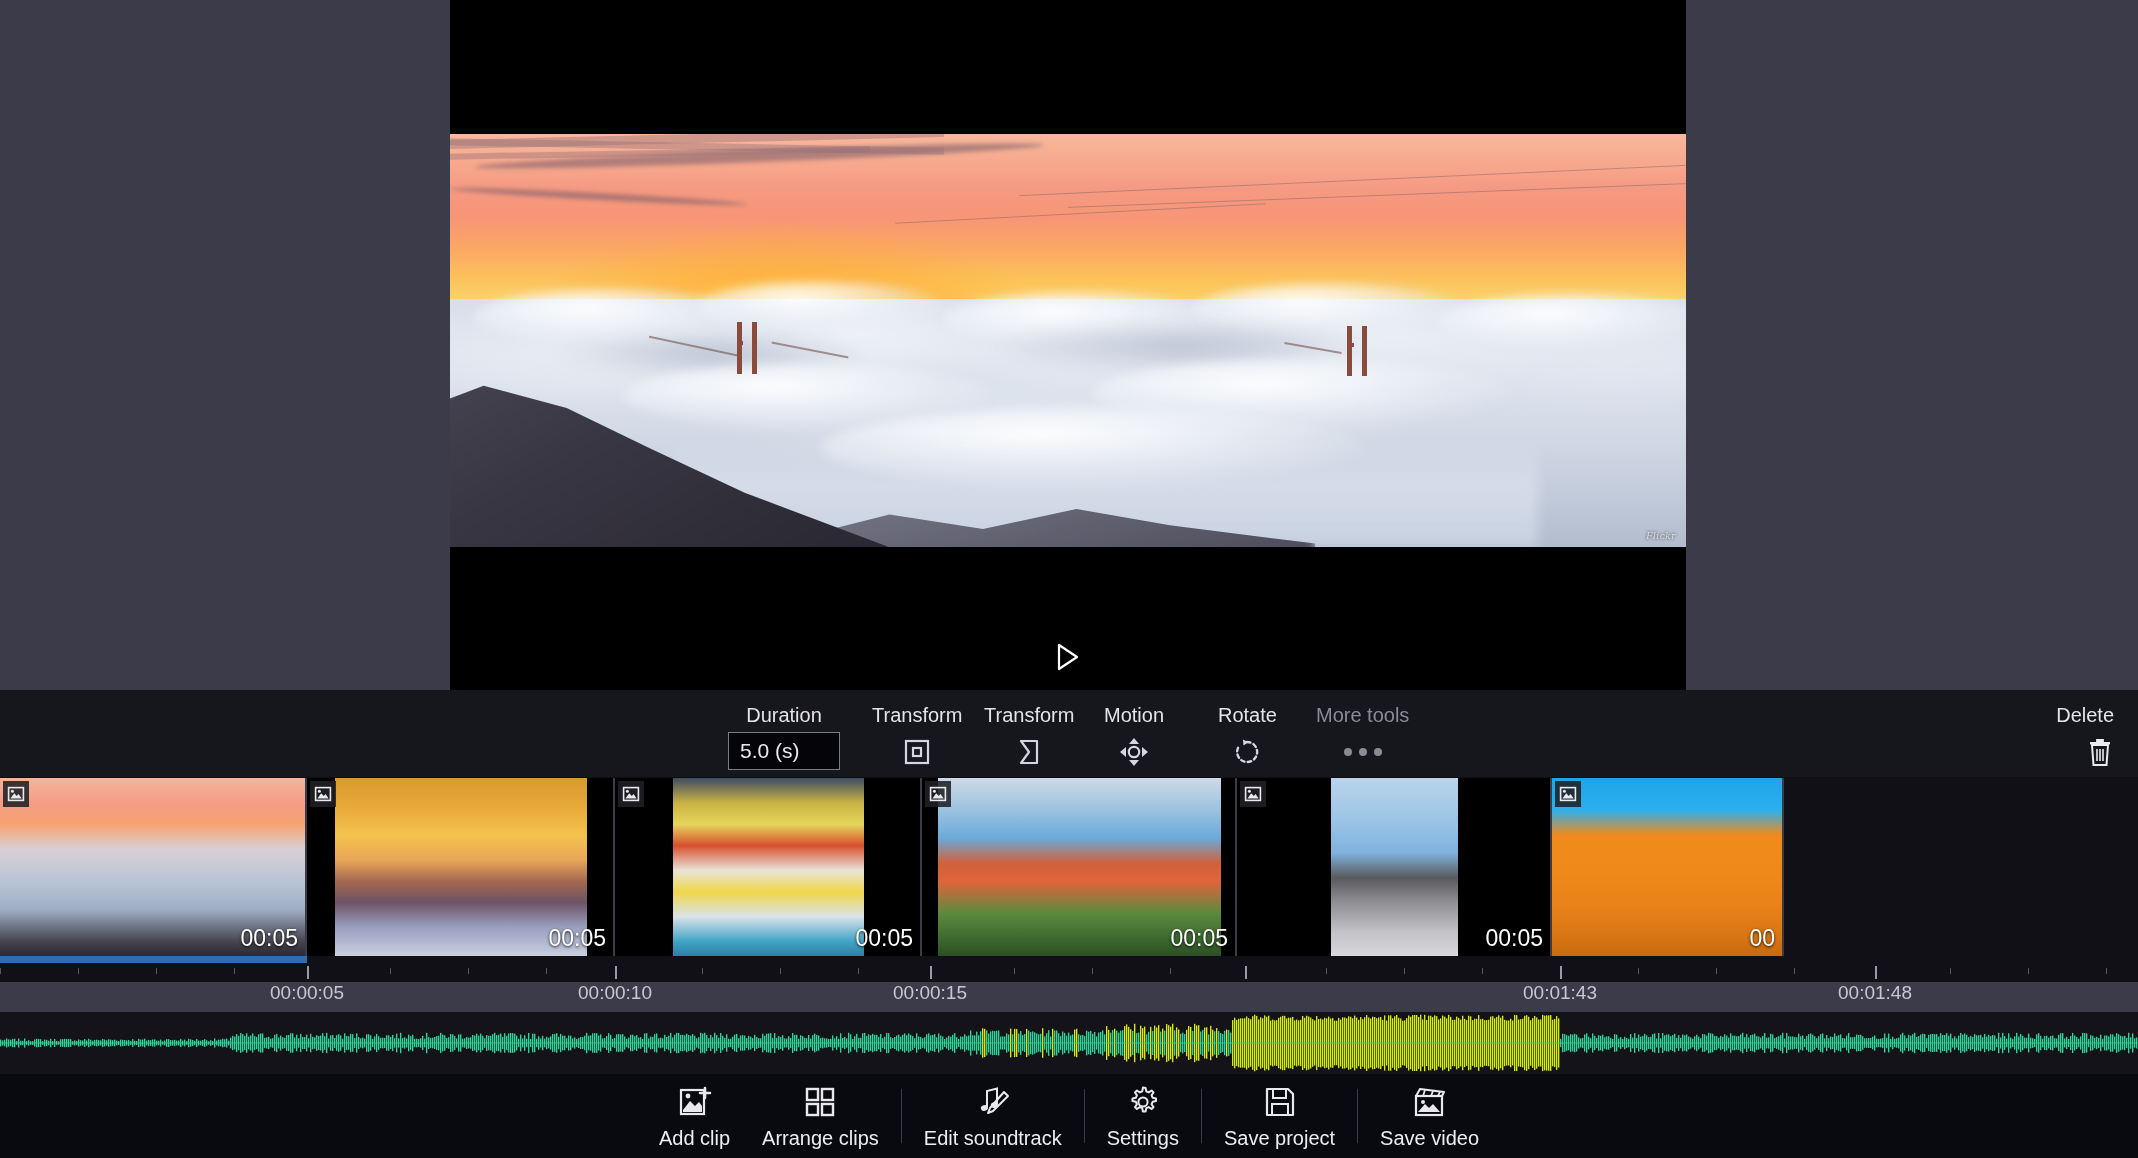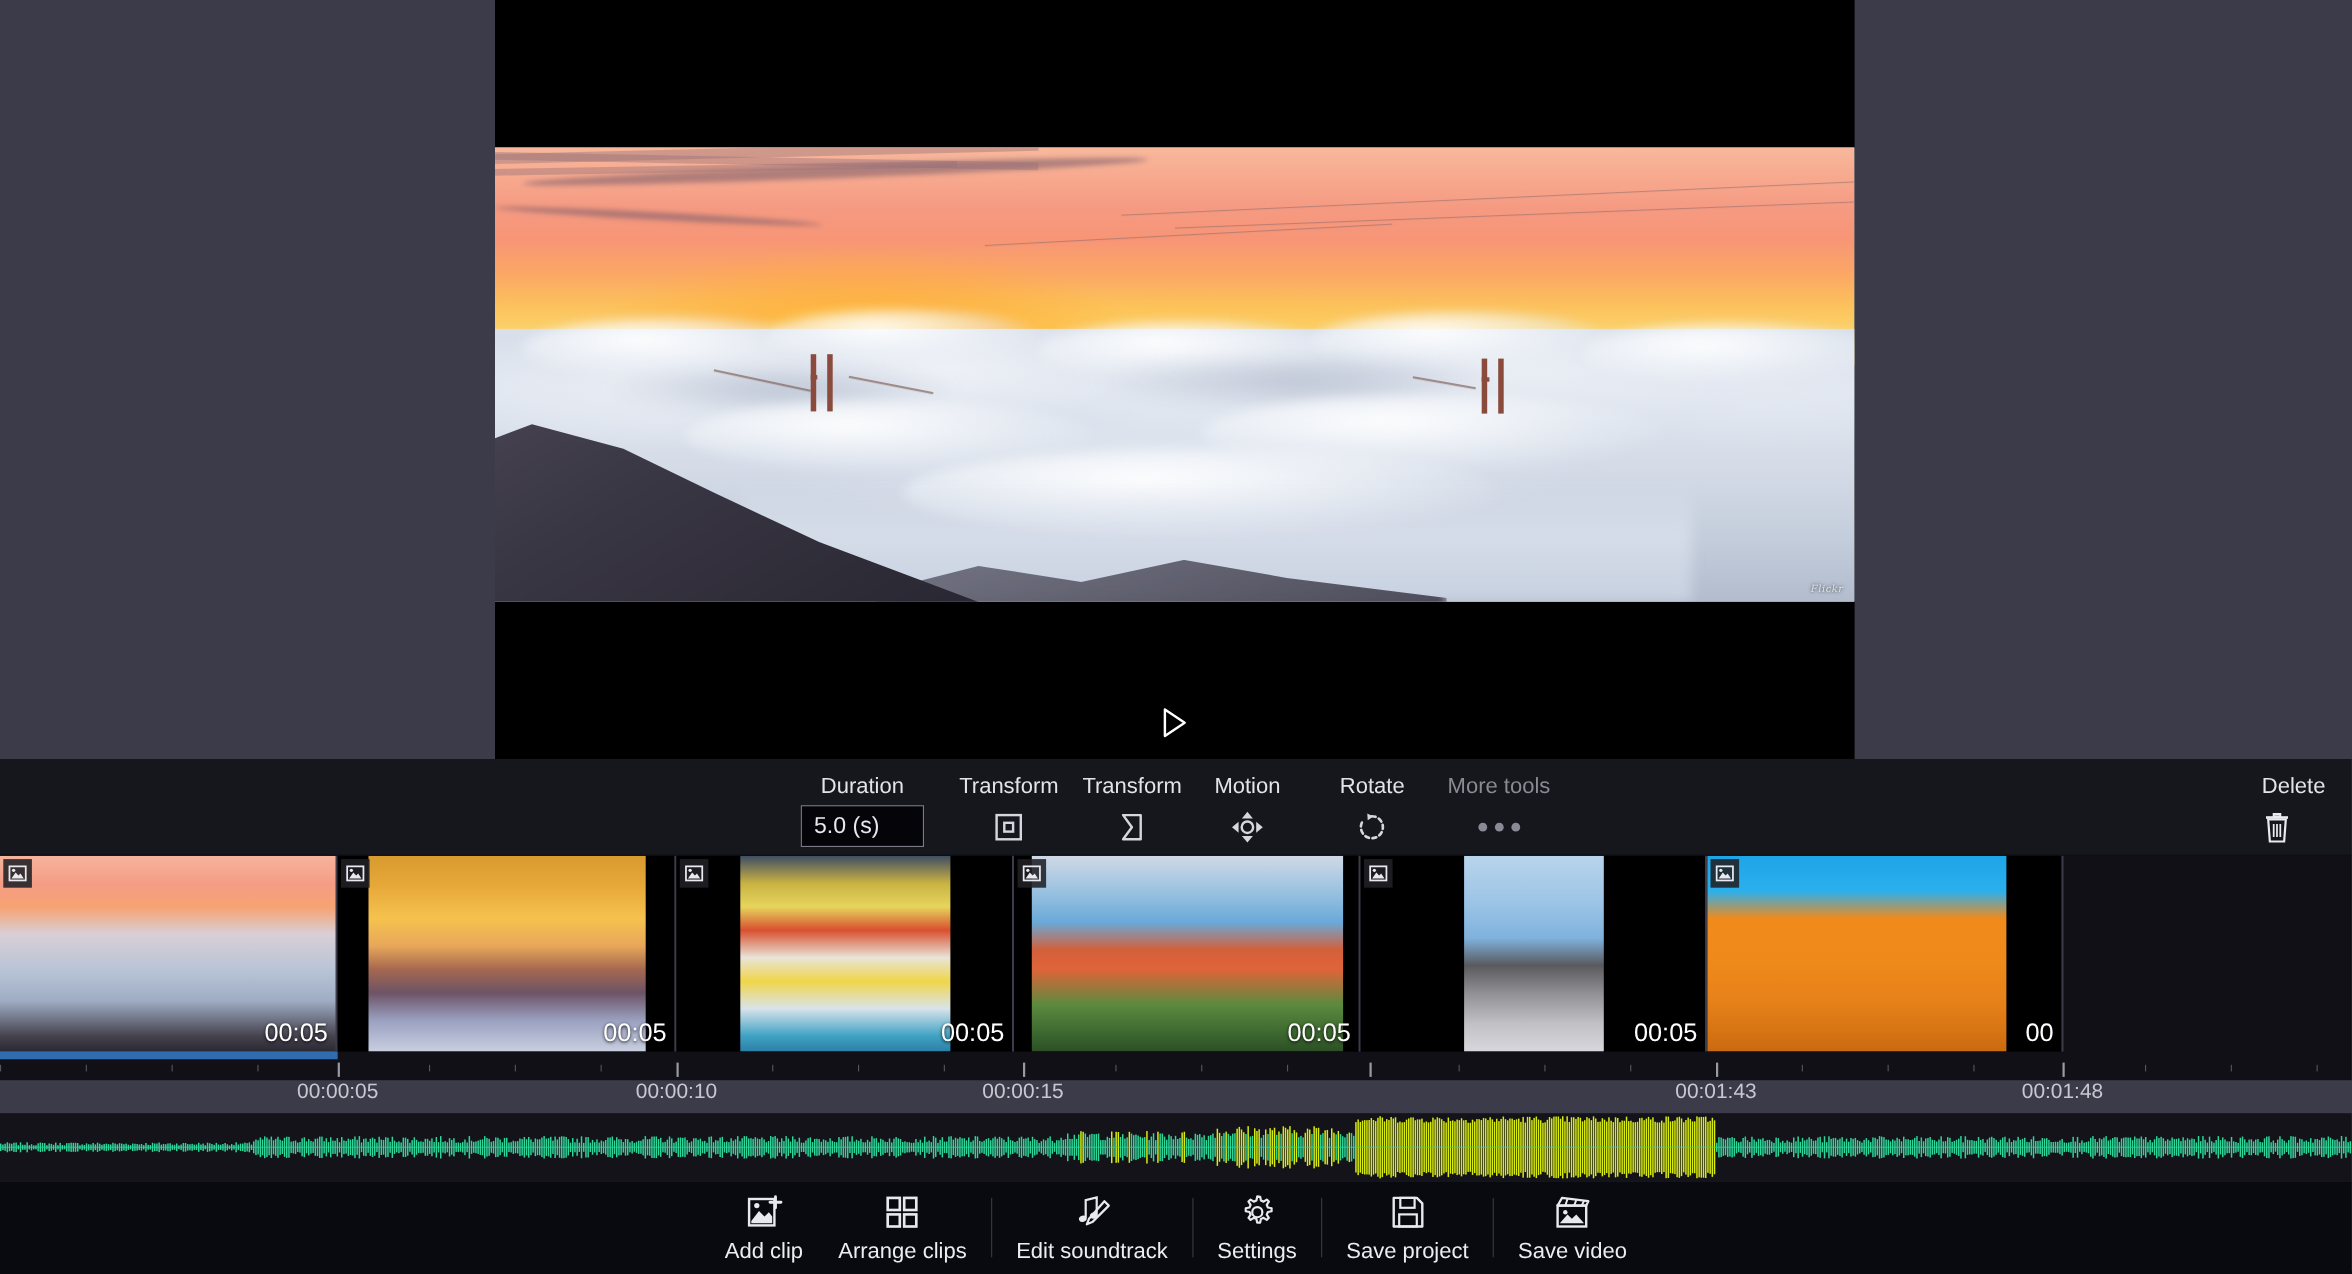--- a/index.html
+++ b/index.html
@@ -111,21 +111,21 @@
   .tool-label { font-size: 20px; color: #e3e3e8; white-space: nowrap; line-height: 22px; }
   .tool-label.dim { color: #8a8a95; }
   .tool-icon { margin-top: 9px; height: 34px; display: flex; align-items: center; justify-content: center; }
   #duration-input {
     margin-top: 6px; width: 112px; height: 38px; background: #050509;
     border: 1px solid #7b7b88; color: #e8e8ee; font-size: 21px;
     display: flex; align-items: center; padding-left: 11px;
     font-family: "Liberation Sans", sans-serif;
   }
   #delete-tool { position: absolute; top: 14px; right: 24px; display: flex;
-                 flex-direction: column; align-items: flex-start; margin-left: 35px; }
+                 flex-direction: column; align-items: flex-end; margin-left: 35px; }
   .dots { display: flex; gap: 7px; }
   .dots span { width: 8px; height: 8px; border-radius: 50%; background: #8a8a95; }
 
   
   #timeline {
     position: absolute; left: 0; top: 778px; width: 2138px; height: 204px;
     background: #101016;
   }
   #clip-strip { position: absolute; left: 0; top: 0; width: 2138px; height: 178px;
                 white-space: nowrap; font-size: 0; }
@@ -325,21 +325,21 @@
               <rect x="1.6" y="2.6" width="14.8" height="12.8" fill="none" stroke="#e9e9ef" stroke-width="1.6"></rect>
               <path d="M3.4 13.6 L7.2 8.2 L9.8 11 L11.6 9 L14.6 13.6 Z" fill="#e9e9ef"></path>
               <circle cx="5.4" cy="6.2" r="1.5" fill="#e9e9ef"></circle>
             </svg>
           </div><div class="clip-dur">00:05</div></div><div class="clip" style="width: 315px;"><div class="clip-inner" style="left: 94px; width: 127px; background: linear-gradient(rgb(185, 212, 236) 0%, rgb(156, 196, 230) 24%, rgb(127, 178, 221) 42%, rgb(90, 90, 94) 56%, rgb(143, 143, 148) 70%, rgb(194, 194, 198) 86%, rgb(216, 216, 220) 100%);"></div><div class="clip-badge">
             <svg width="18" height="18" viewBox="0 0 18 18">
               <rect x="1.6" y="2.6" width="14.8" height="12.8" fill="none" stroke="#e9e9ef" stroke-width="1.6"></rect>
               <path d="M3.4 13.6 L7.2 8.2 L9.8 11 L11.6 9 L14.6 13.6 Z" fill="#e9e9ef"></path>
               <circle cx="5.4" cy="6.2" r="1.5" fill="#e9e9ef"></circle>
             </svg>
-          </div><div class="clip-dur">00:05</div></div><div class="clip" style="width: 324px;"><div class="clip-inner" style="left: 0px; width: 272px; background: linear-gradient(rgb(30, 165, 232) 0%, rgb(43, 176, 238) 18%, rgb(240, 138, 28) 32%, rgb(239, 138, 26) 52%, rgb(232, 130, 26) 72%, rgb(217, 118, 20) 88%, rgb(201, 106, 16) 100%);"></div><div class="clip-badge">
+          </div><div class="clip-dur">00:05</div></div><div class="clip" style="width: 232px;"><div class="clip-inner" style="left: 0px; width: 272px; background: linear-gradient(rgb(30, 165, 232) 0%, rgb(43, 176, 238) 18%, rgb(240, 138, 28) 32%, rgb(239, 138, 26) 52%, rgb(232, 130, 26) 72%, rgb(217, 118, 20) 88%, rgb(201, 106, 16) 100%);"></div><div class="clip-badge">
             <svg width="18" height="18" viewBox="0 0 18 18">
               <rect x="1.6" y="2.6" width="14.8" height="12.8" fill="none" stroke="#e9e9ef" stroke-width="1.6"></rect>
               <path d="M3.4 13.6 L7.2 8.2 L9.8 11 L11.6 9 L14.6 13.6 Z" fill="#e9e9ef"></path>
               <circle cx="5.4" cy="6.2" r="1.5" fill="#e9e9ef"></circle>
             </svg>
           </div><div class="clip-dur">00</div></div></div>
     <div id="selection-bar" style="width: 307px; background: rgb(47, 108, 176);"></div>
     <div id="ruler">
         <div class="tick-major" style="left: 307px;"></div>
         <div class="tick-label" style="left: 307px;">00:00:05</div>

